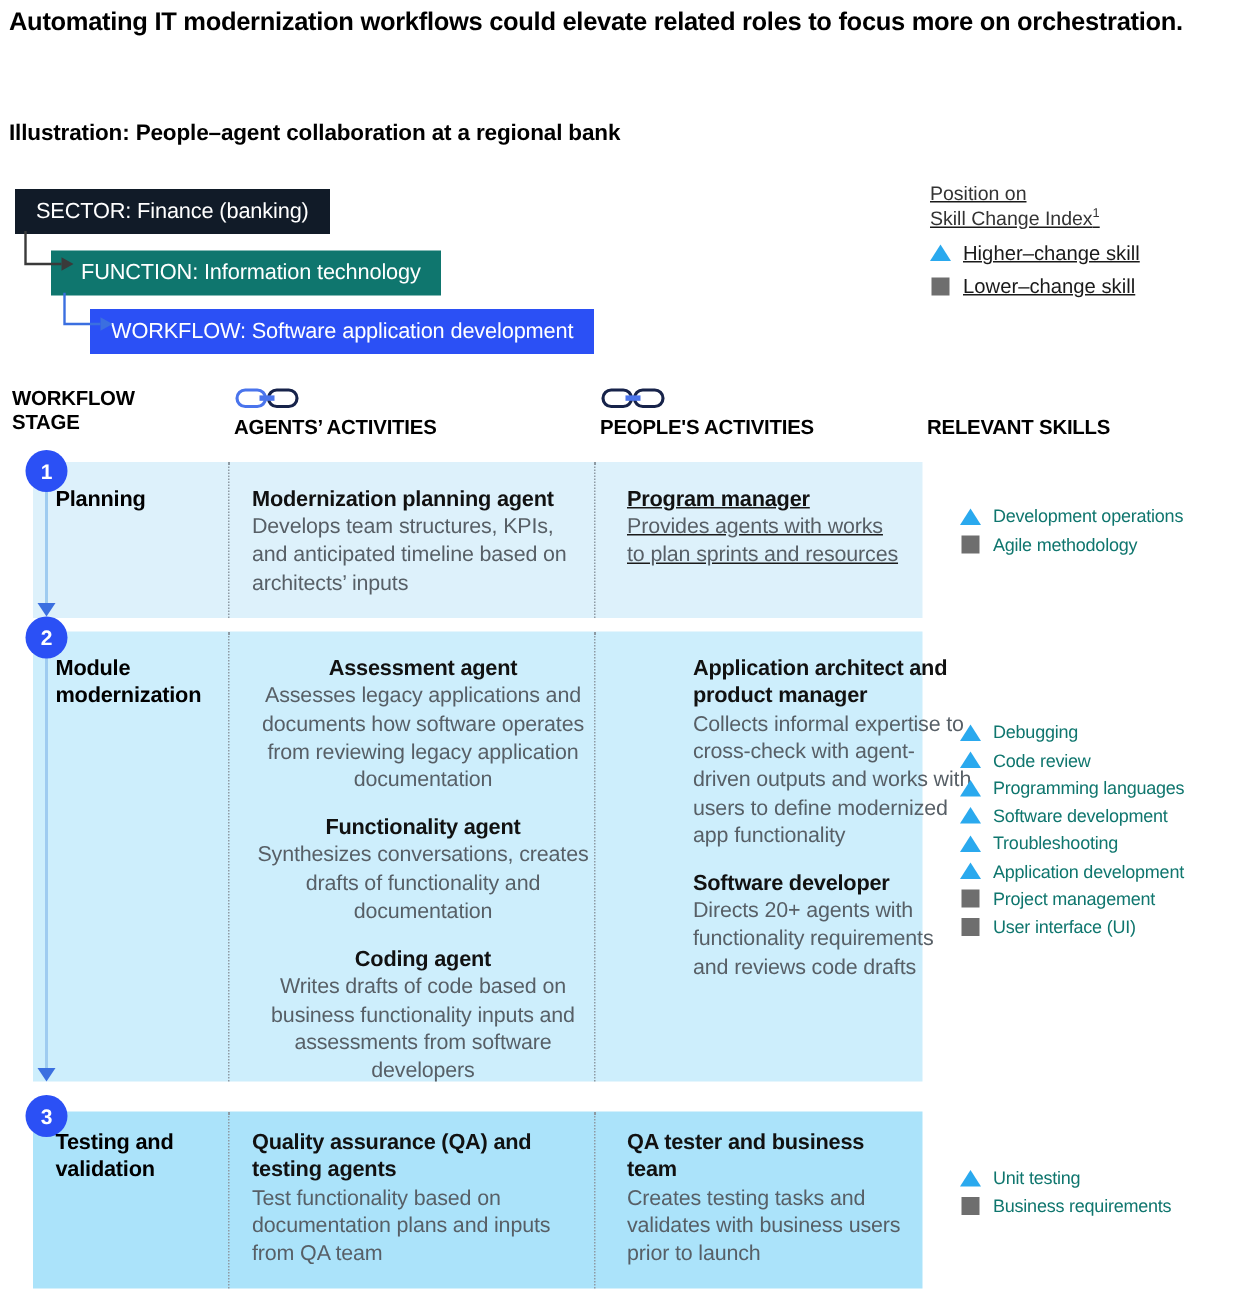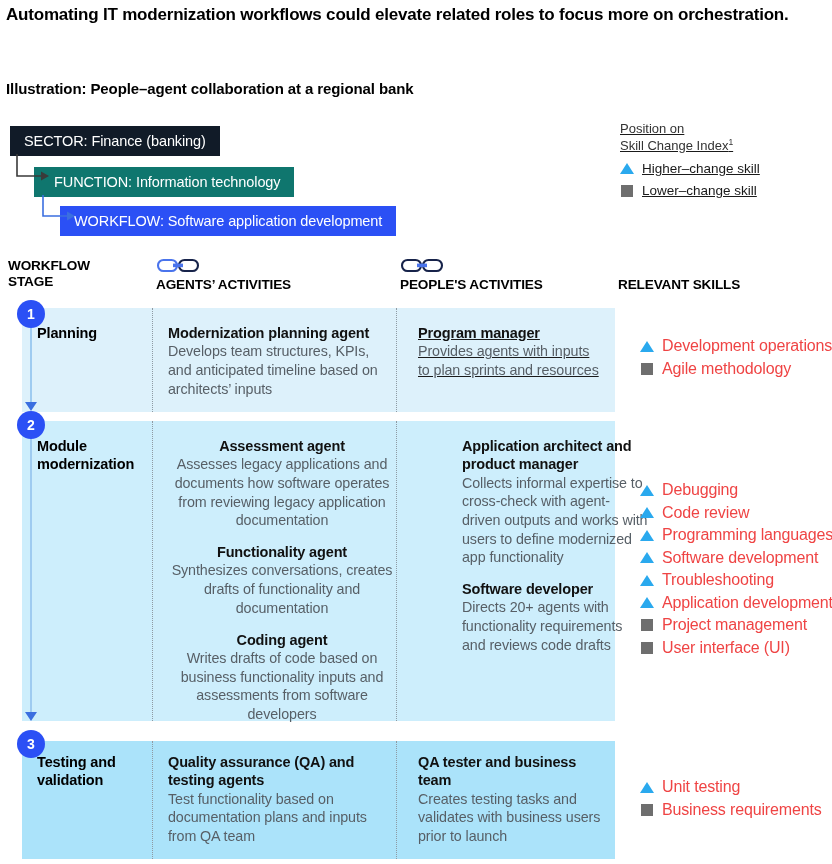--- a/index.html
+++ b/index.html
@@ -224,22 +224,22 @@
   
   .c-stage  { left: 37px;  width: 112px; }
   .c-agents { left: 168px; width: 228px; }
   .c-people { left: 418px; width: 186px; }
   .c-skills { left: 640px; width: 192px; }
 
   .skill-row {
     display: flex;
     align-items: center;
     margin-bottom: 4.5px;
-    font-size: 16px;
-    color: #ef4444;
+    font-size: 12px;
+    color: #0f766e;
     white-space: nowrap;
     letter-spacing: -0.15px;
   }
   .skill-row .lbl { margin-left: 8px; }
 </style>
 </head>
 <body>
 
 <div class="headline">Automating IT modernization workflows could elevate related roles to focus more on orchestration.</div>
 <div class="subhead">Illustration: People–agent collaboration at a regional bank</div>
@@ -324,21 +324,21 @@
 <div class="cell c-stage stage-label" style="top:324px;">Planning</div>
 <div class="cell c-agents" style="top:324px;">
   <div class="blk">
     <div class="blk-title">Modernization planning agent</div>
     <div class="blk-body">Develops team structures, KPIs, and anticipated timeline based on architects’ inputs</div>
   </div>
 </div>
 <div class="cell c-people" style="top:324px;text-decoration:underline;">
   <div class="blk">
     <div class="blk-title">Program manager</div>
-    <div class="blk-body">Provides agents with inputs to plan sprints and resources</div>
+    <div class="blk-body">Provides agents with works to plan sprints and resources</div>
   </div>
 </div>
 <div class="cell c-skills" style="top:337px;">
   <div class="skill-row">
     <span class="mk-tri"></span>
     <span class="lbl">Development operations</span>
   </div>
   <div class="skill-row">
     <span class="mk-sq"></span>
     <span class="lbl">Agile methodology</span>

